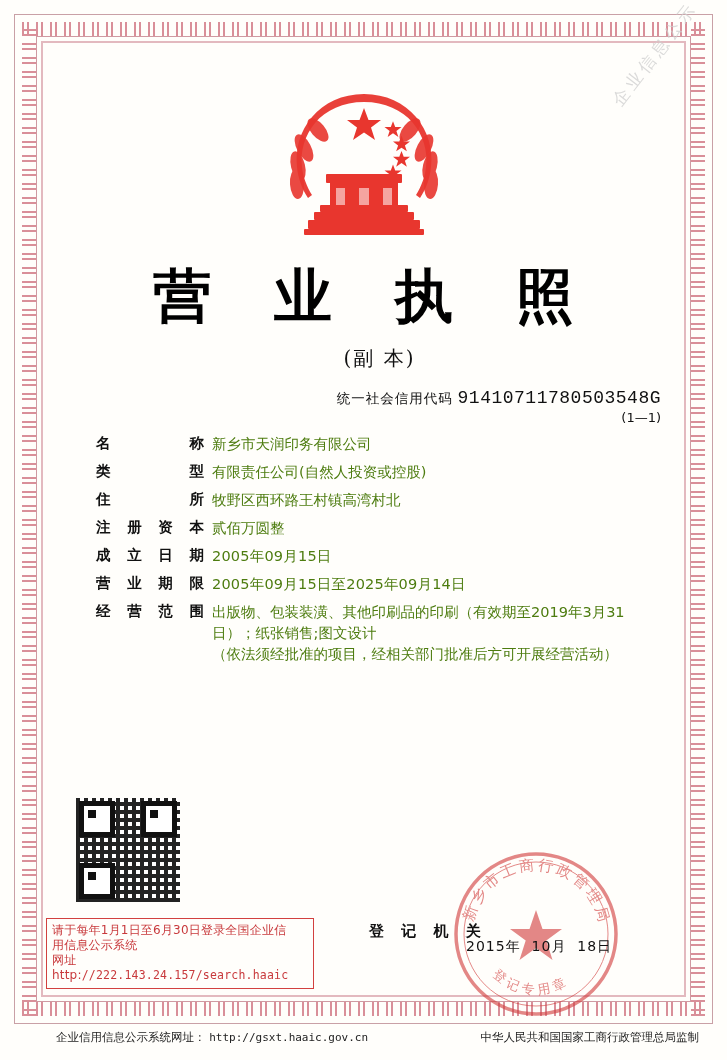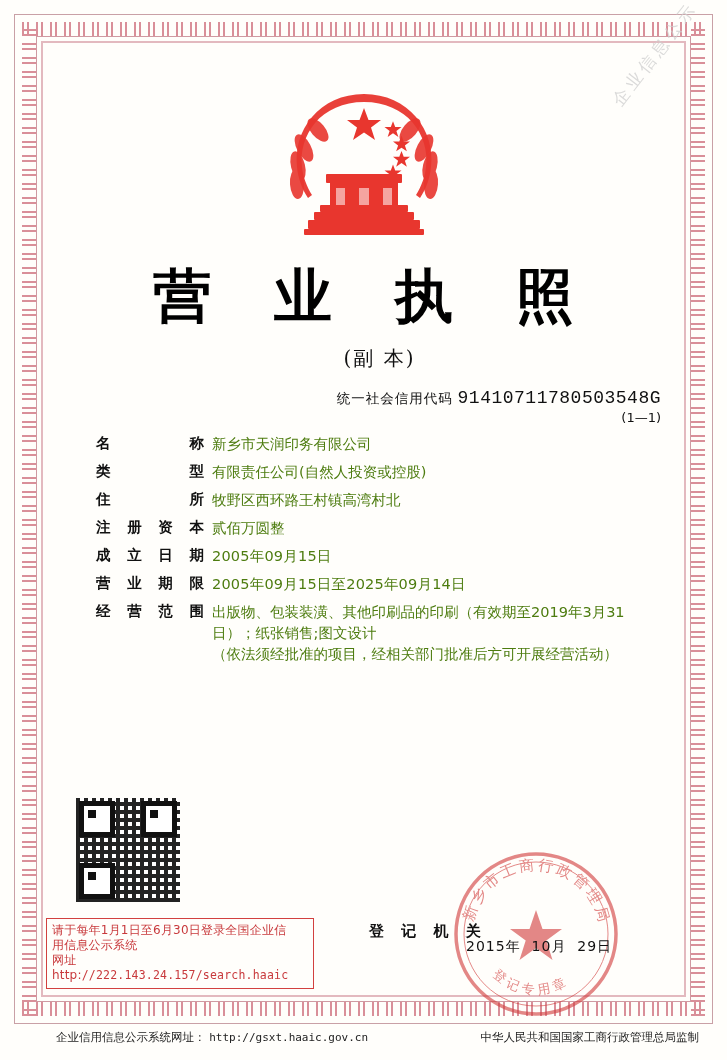--- a/index.html
+++ b/index.html
@@ -441,21 +441,21 @@
       <textPath href="#sealArc" startOffset="6%">新乡市工商行政管理局牧野分局</textPath>
     </text>
     <text font-size="13" fill="#d2403f" font-family="DejaVu Serif, Liberation Serif, serif" letter-spacing="4">
       <textPath href="#sealArcBottom" startOffset="24%">登记专用章</textPath>
     </text>
   </svg>
 
   <div id="issue-date">
     <span class="num">2015</span><span>年</span>
     &nbsp;<span class="num">10</span><span>月</span>
-    &nbsp;<span class="num">29</span><span>日</span>
+    &nbsp;<span class="num">18</span><span>日</span>
   </div>
 
   <div id="notice-box">
     <div>请于每年1月1日至6月30日登录全国企业信用信息公示系统</div>
     <div>
       <span>网址http:</span><span class="url">//222.143.24.157/search.haaic</span>
     </div>
   </div>
 
 </div>

